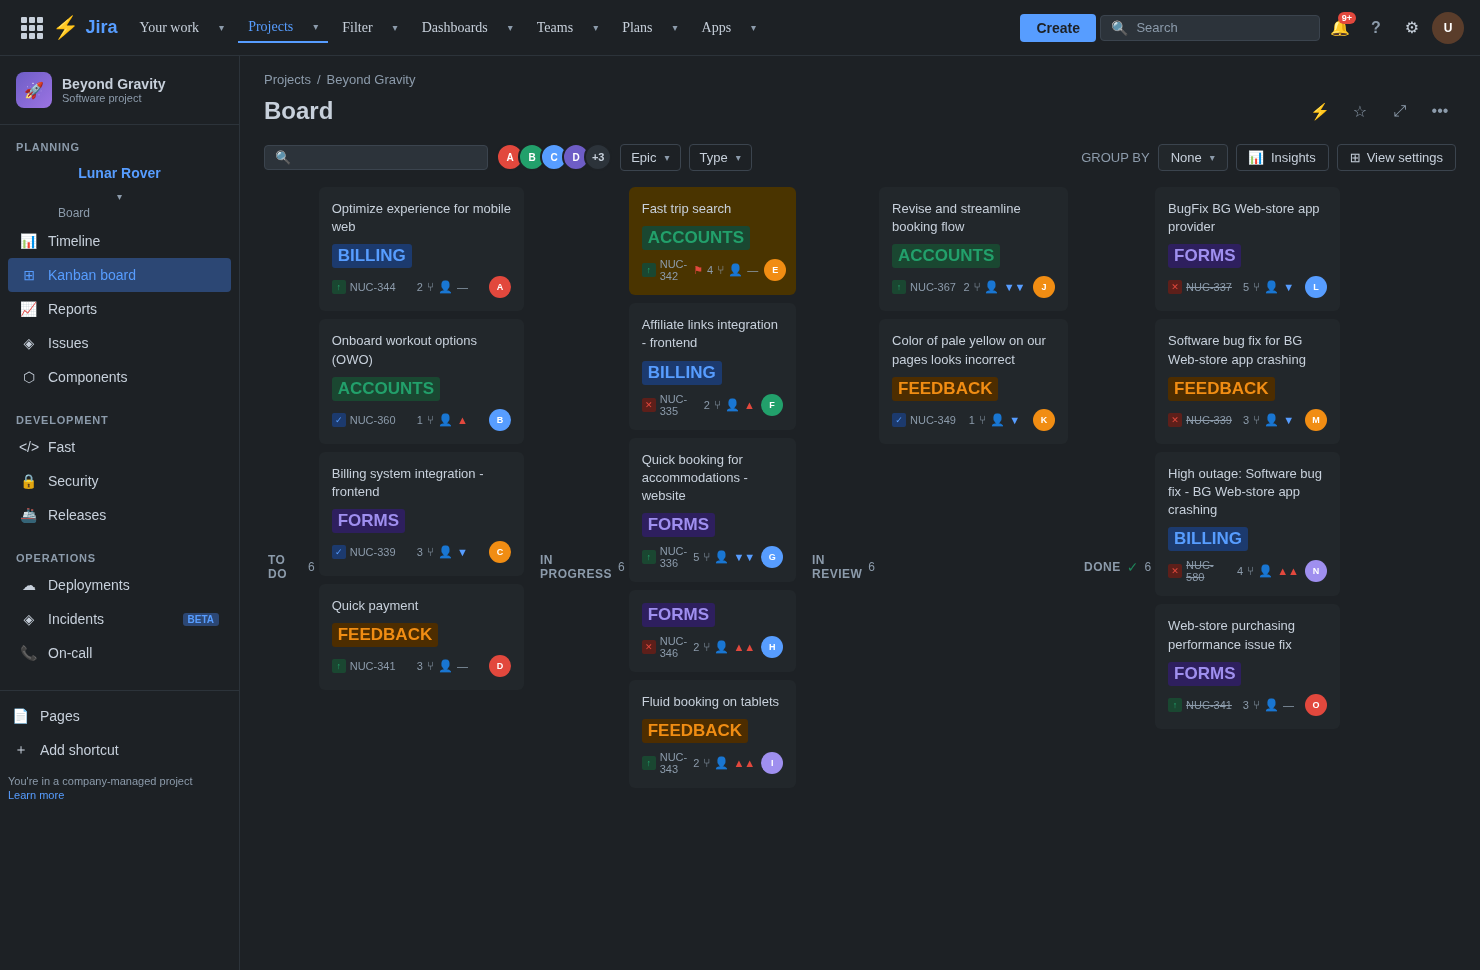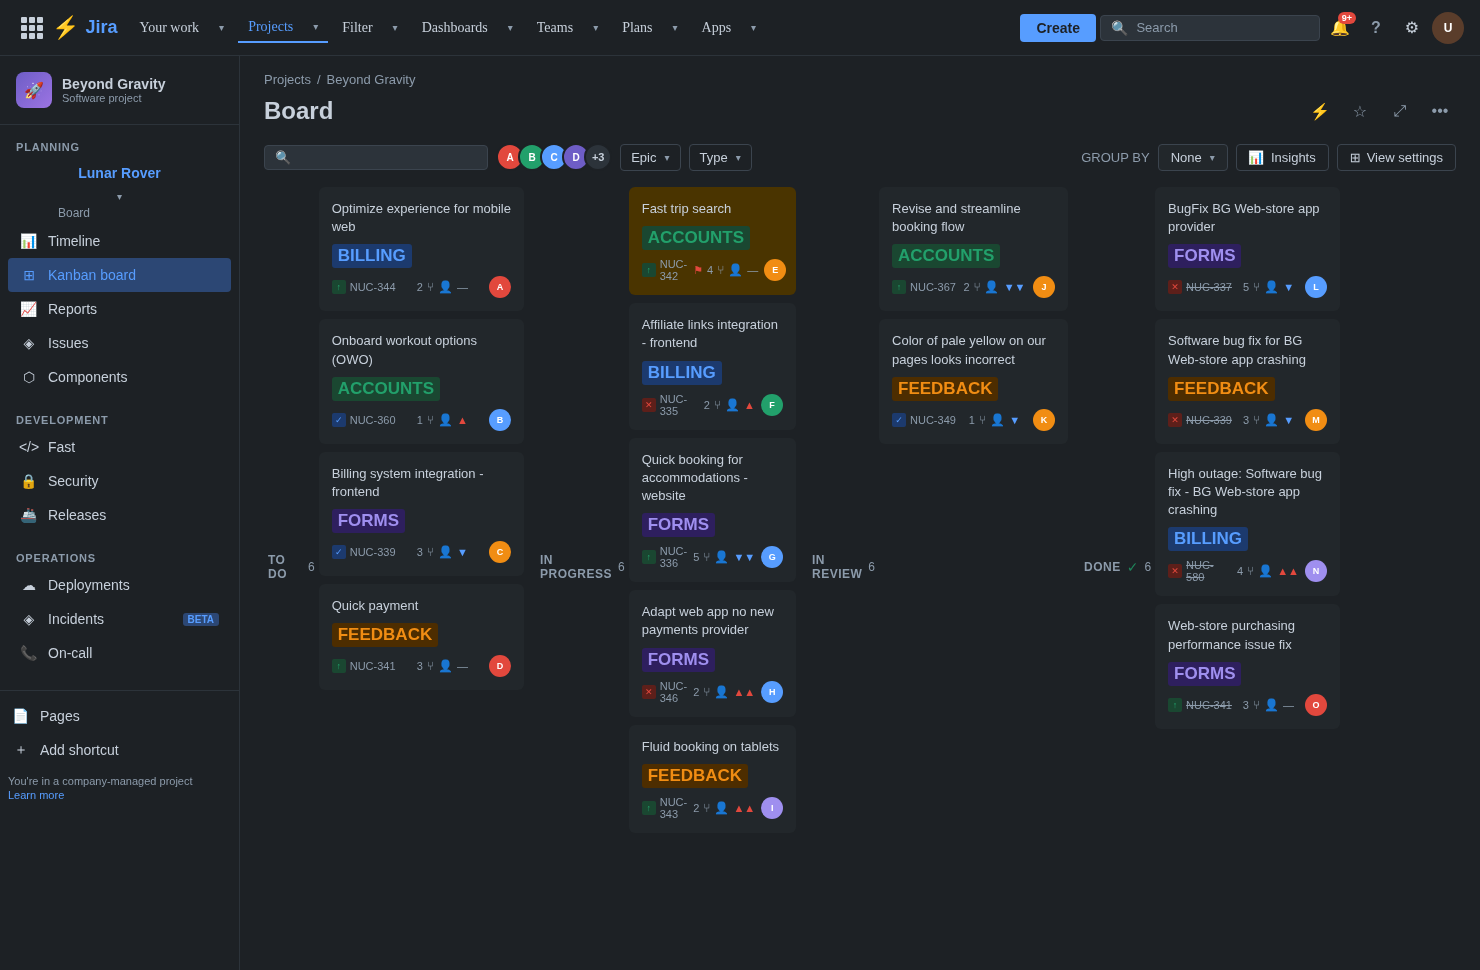--- a/index.html
+++ b/index.html
@@ -442,21 +442,20 @@
               <div class="card-meta-icons">
                 <span>5</span>
                 <span class="meta-icon">⑂</span>
                 <span class="meta-icon">👤</span>
                 <span class="priority-icon" style="color:#579dff;">▼▼</span>
               </div>
               <div class="card-avatar" style="background:#579dff;margin-left:auto;">G</div>
             </div>
           </div>
           <div class="card">
-            <div class="card-title">Adapt web app no new payments provider</div>
             <span class="tag tag-forms">FORMS</span>
             <div class="card-meta">
               <div class="card-id">
                 <span class="card-id-icon icon-bug">✕</span>
                 <span>NUC-346</span>
               </div>
               <div class="card-meta-icons">
                 <span>2</span>
                 <span class="meta-icon">⑂</span>
                 <span class="meta-icon">👤</span>

